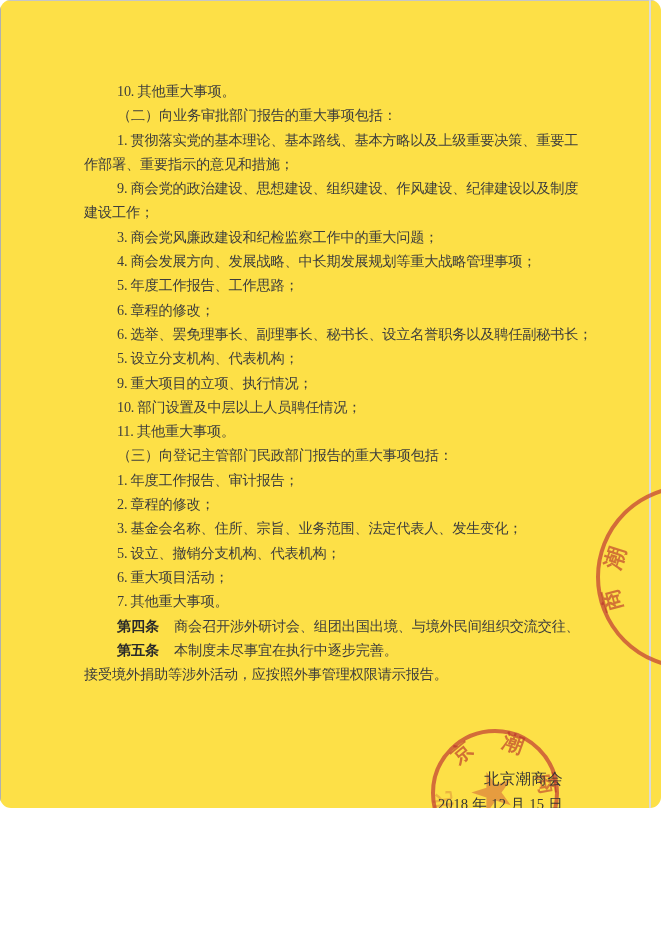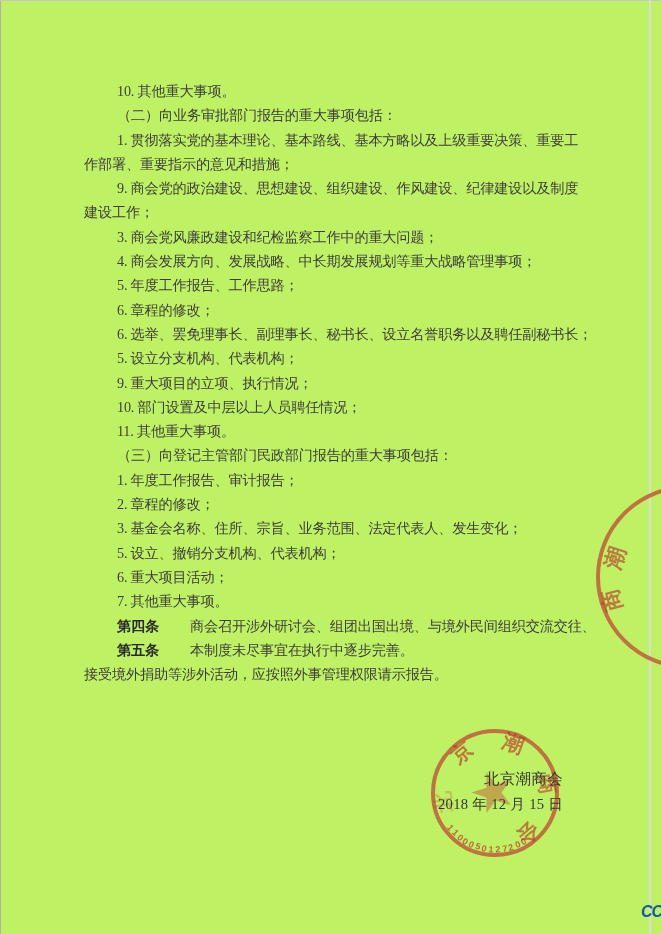--- a/index.html
+++ b/index.html
@@ -1,35 +1,36 @@
 <!DOCTYPE html>
 <html><head>
 <meta charset="utf-8">
 <style>
   html,body{margin:0;padding:0;background:#fff;}
   .page{
     position:relative;
-    width:661px;height:934px;
-    background:#bef264;
+    width:661px;height:808px;
+    background:#fde047;
     overflow:hidden;
     font-family:"Liberation Serif","DejaVu Serif",serif;
+    border-radius:11px;
   }
   .edge-left{position:absolute;left:0;top:0;width:1px;height:934px;}
   .edge-top{position:absolute;left:0;top:0;width:661px;height:1px;}
   .fold-right{position:absolute;left:649px;top:0;width:2px;height:934px;}
   .textblock{
     position:absolute;left:84px;top:79px;width:545px;z-index:4;
   }
   .line{
     height:24.3px;line-height:24.3px;
     font-size:14.2px;letter-spacing:-0.2px;
     white-space:nowrap;color:#3d3d3d;
   }
   .line.indent{padding-left:33px;}
-  .bold-prefix{font-weight:700;color:#2a2a2a;margin-right:31px;}
+  .bold-prefix{font-weight:700;color:#2a2a2a;margin-right:15px;}
   .signature-org{
     position:absolute;left:484px;top:769px;z-index:5;
     font-size:15.4px;color:#353535;white-space:nowrap;letter-spacing:0.4px;text-align:center;
   }
   .signature-date{
     position:absolute;left:438px;top:795px;z-index:5;
     font-size:14.6px;color:#353535;white-space:nowrap;letter-spacing:0.3px;
   }
   .seal-circle{
     position:absolute;border-radius:50%;z-index:3;

